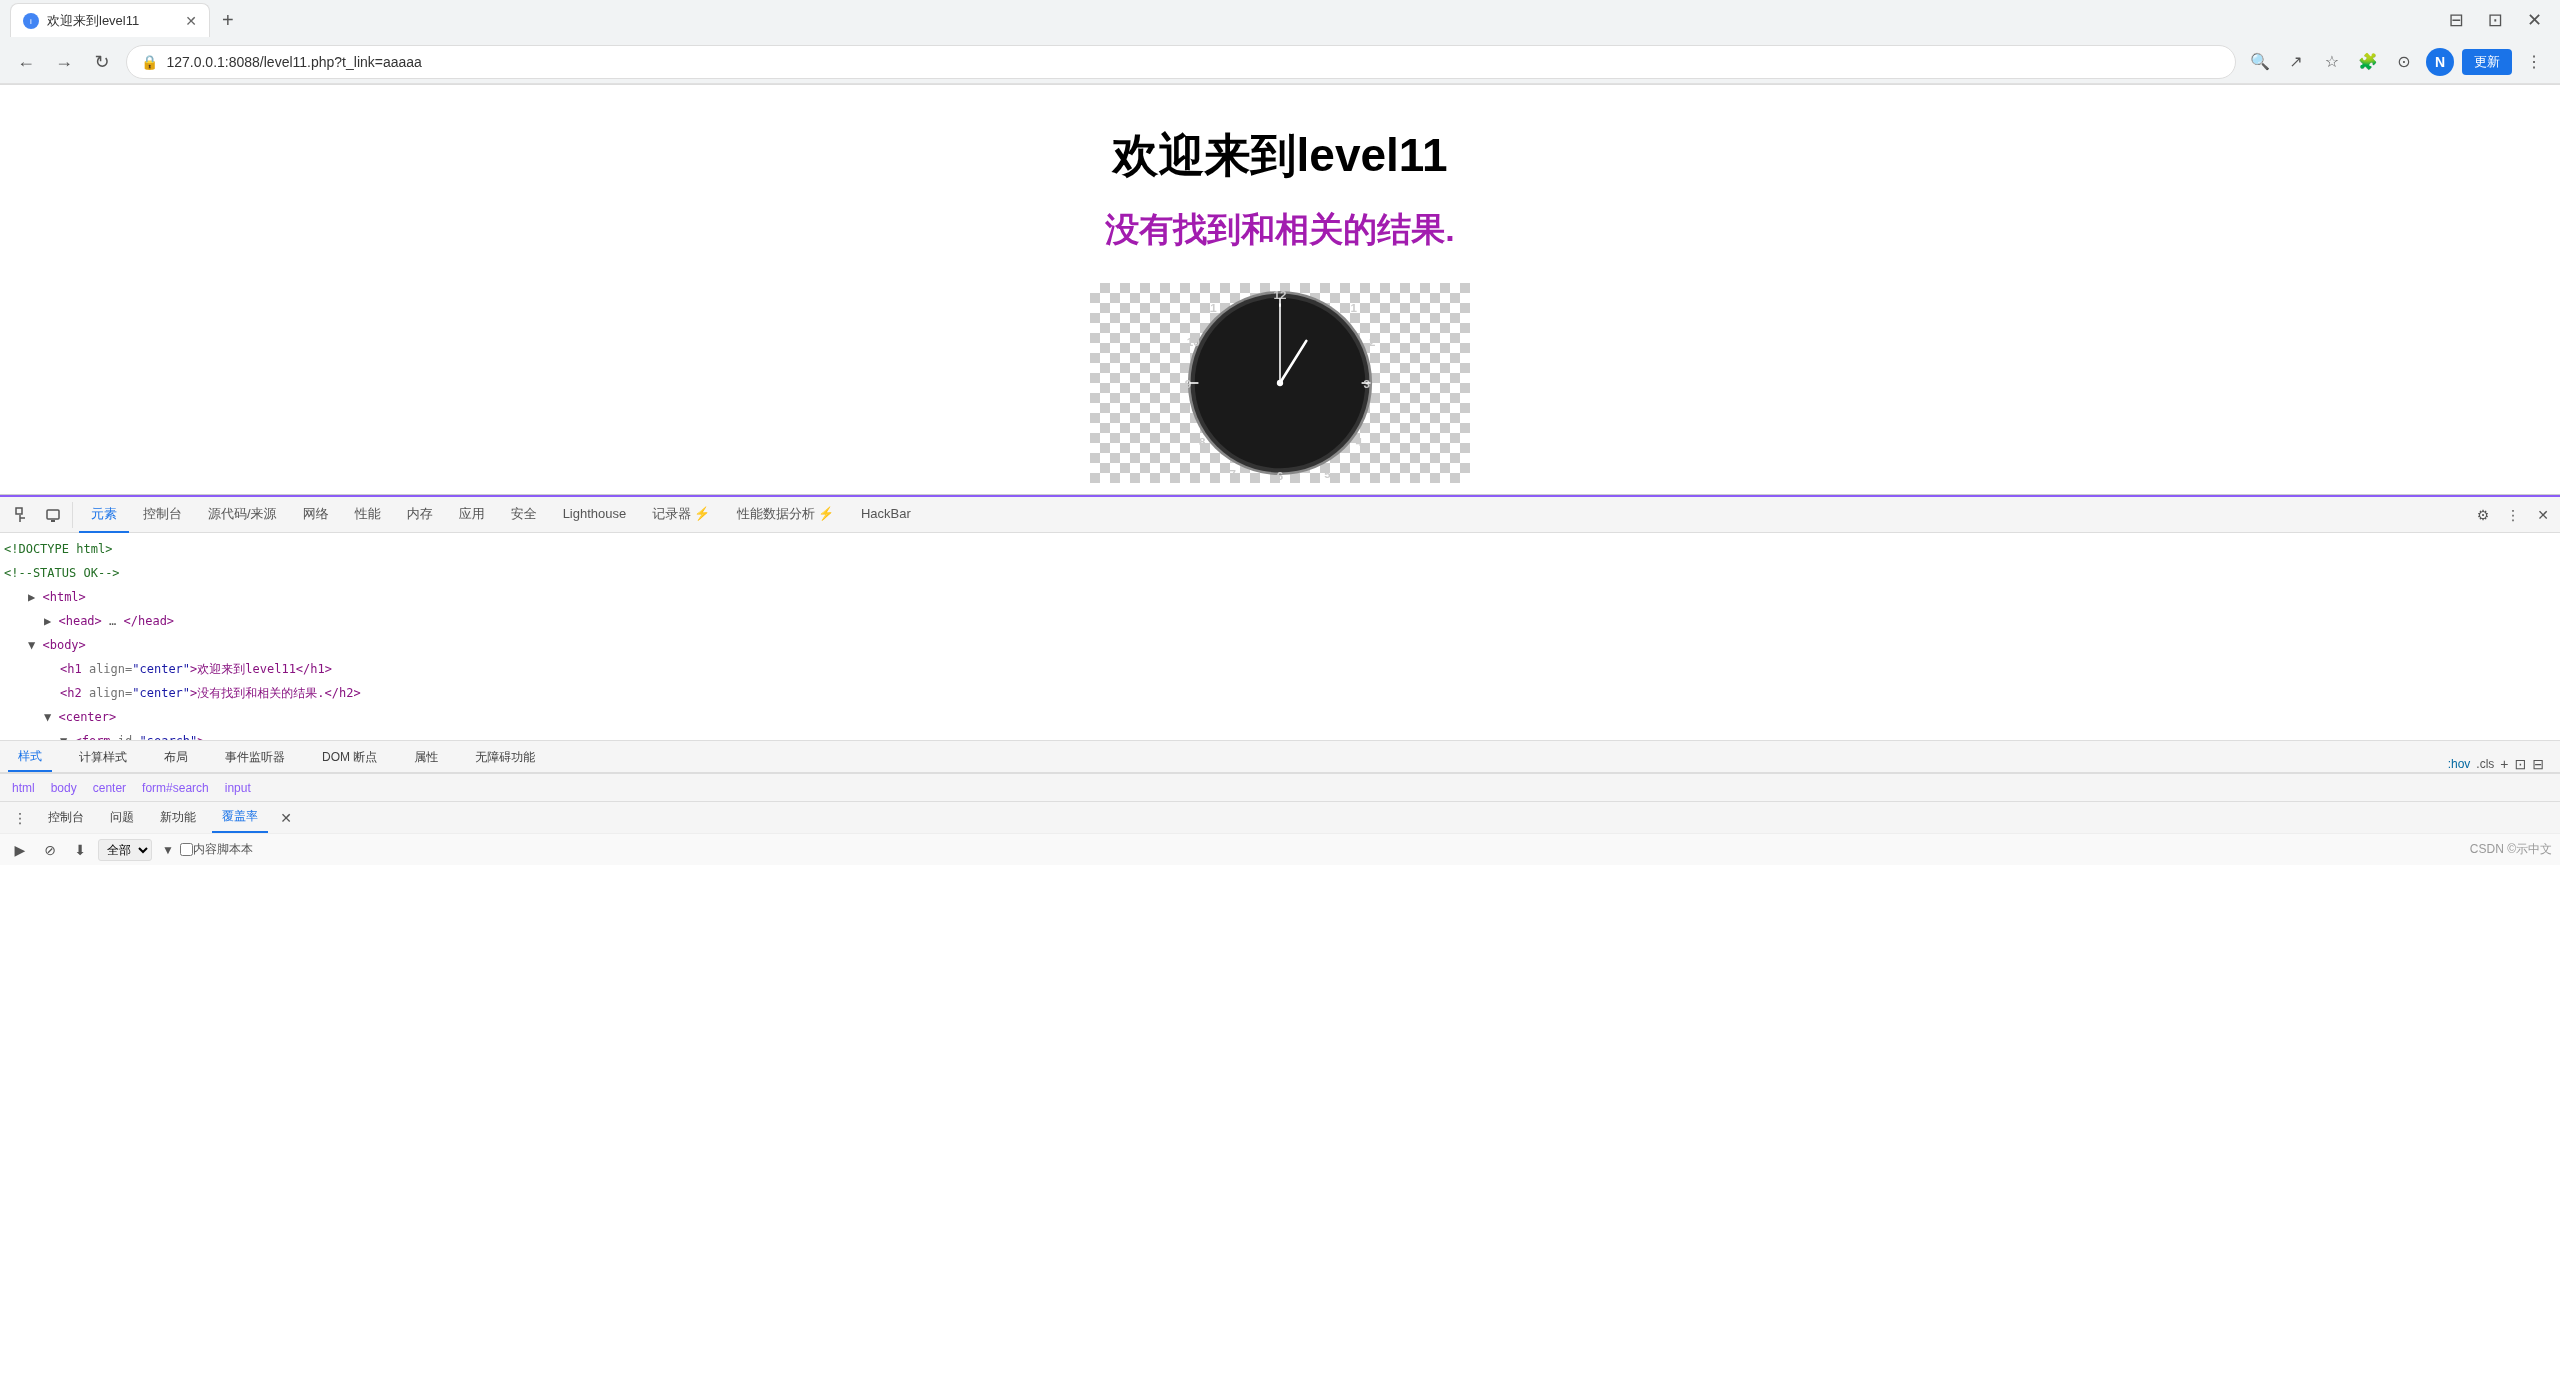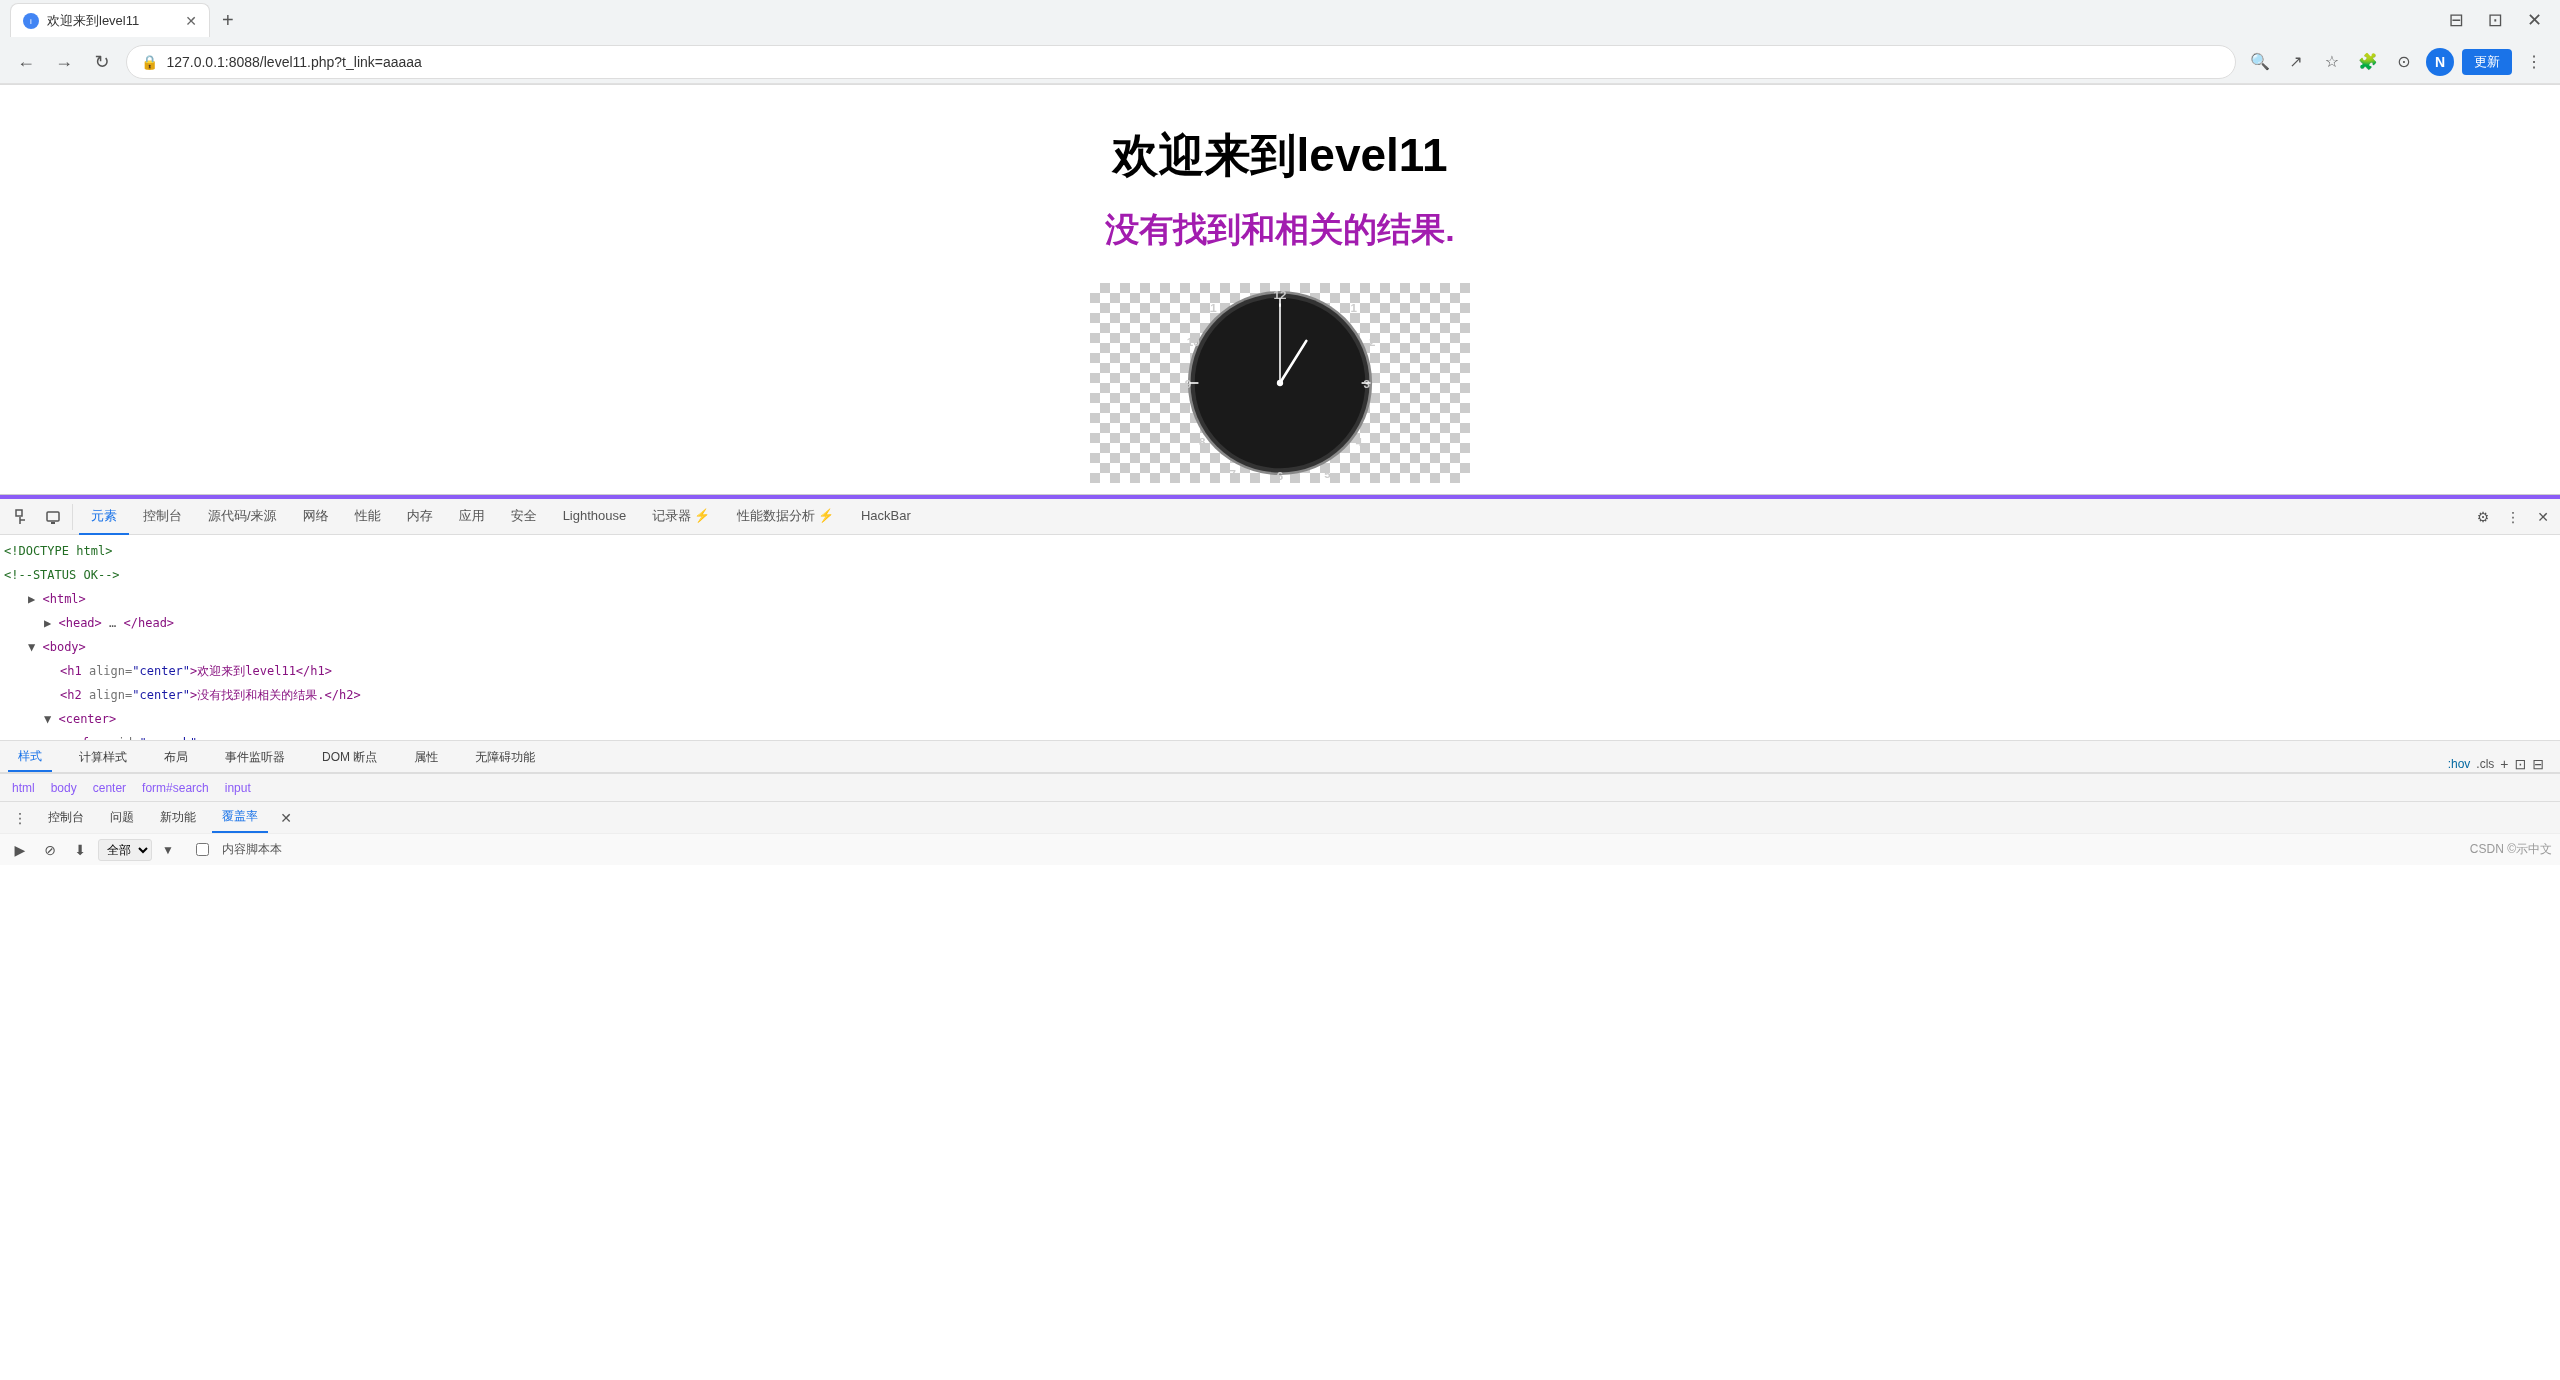--- a/index.html
+++ b/index.html
@@ -166,21 +166,21 @@
         linear-gradient(45deg, transparent 75%, #ccc 75%),
         linear-gradient(-45deg, transparent 75%, #ccc 75%);
       background-size: 20px 20px;
       background-position: 0 0, 0 10px, 10px -10px, -10px 0px;
       background-color: #fff;
     }
 
     
     .devtools {
       background: #fff;
-      border-top: 4px solid #8b5cf6;
+      border-top: 2px solid #8b5cf6;
       flex: 1;
       display: flex;
       flex-direction: column;
       height: 370px;
     }
     .devtools-tabs {
       display: flex;
       align-items: center;
       height: 36px;
       border-bottom: 1px solid #ddd;
@@ -323,22 +323,22 @@
       background: white;
     }
     .filter-select {
       height: 22px;
       border: 1px solid #ddd;
       border-radius: 3px;
       font-size: 12px;
       padding: 0 4px;
     }
     .content-script-label {
-      display: flex; align-items: center; gap: 13px;
-      font-size: 12px; color: #555; margin-left: 16px;
+      display: flex; align-items: center; gap: 0;
+      font-size: 12px; color: #555;
     }
     .csdn-label {
       margin-left: auto;
       font-size: 12px;
       color: #999;
     }
   </style>
 </head>
 <body>
 

